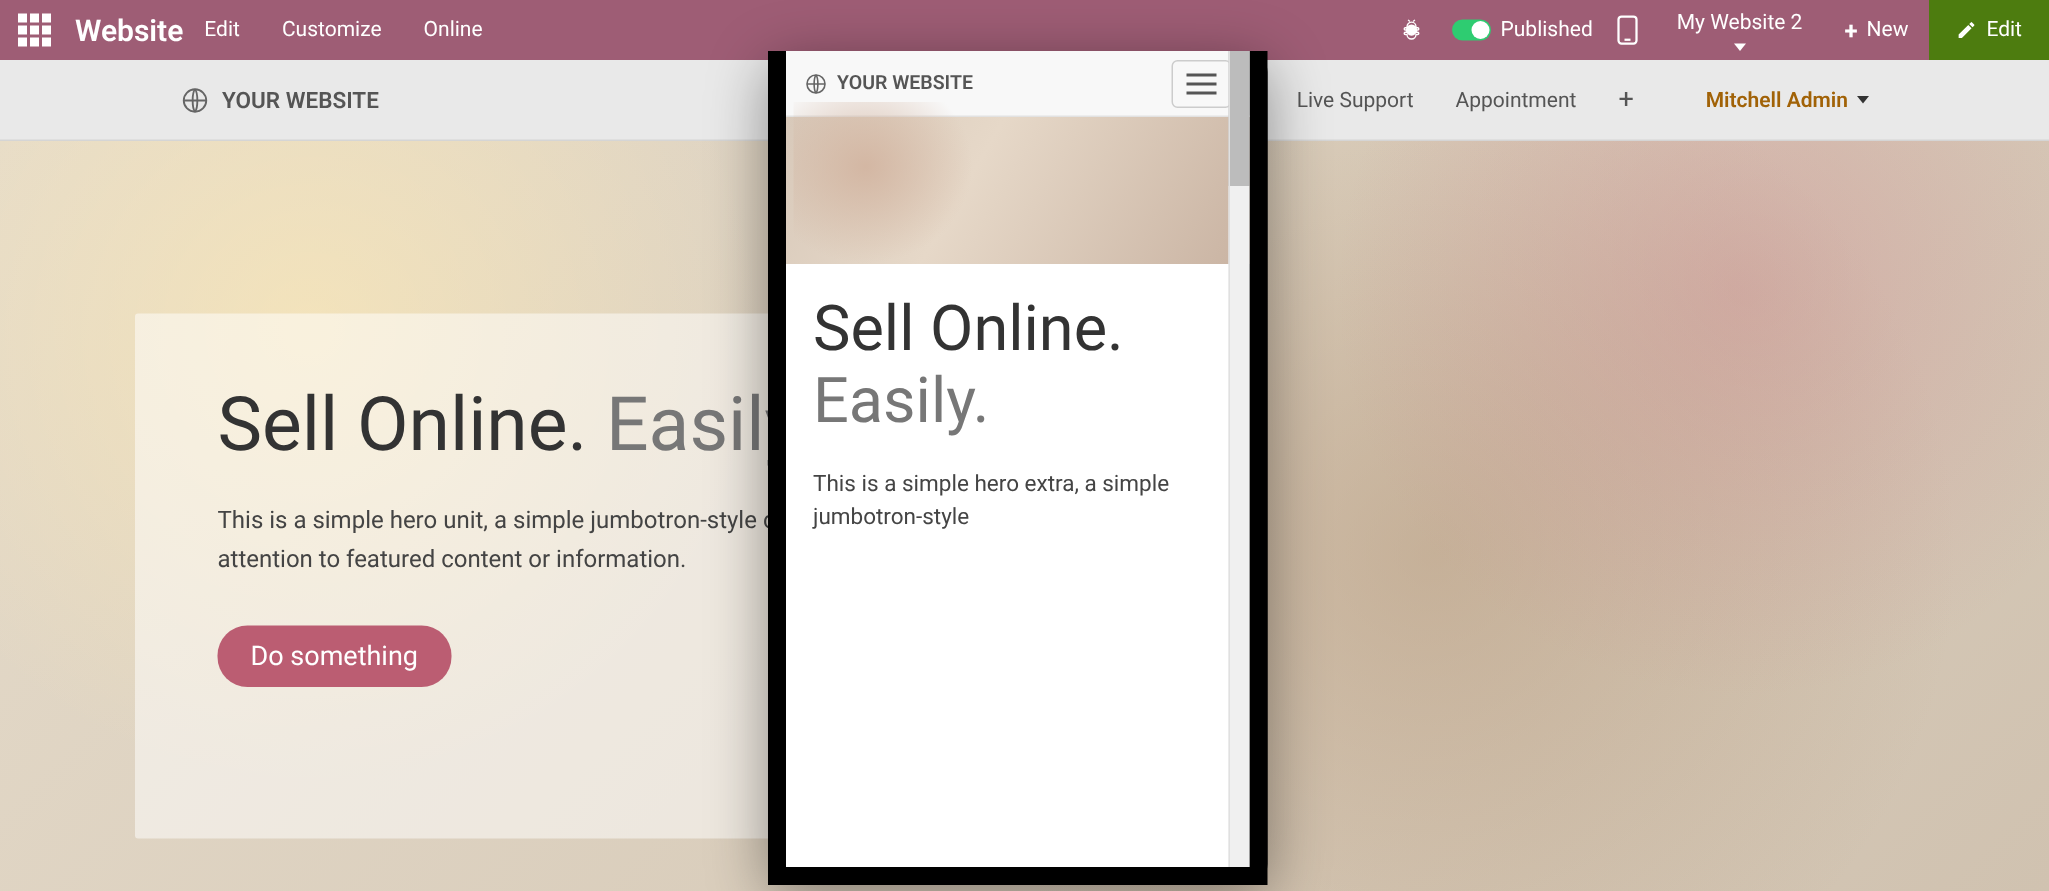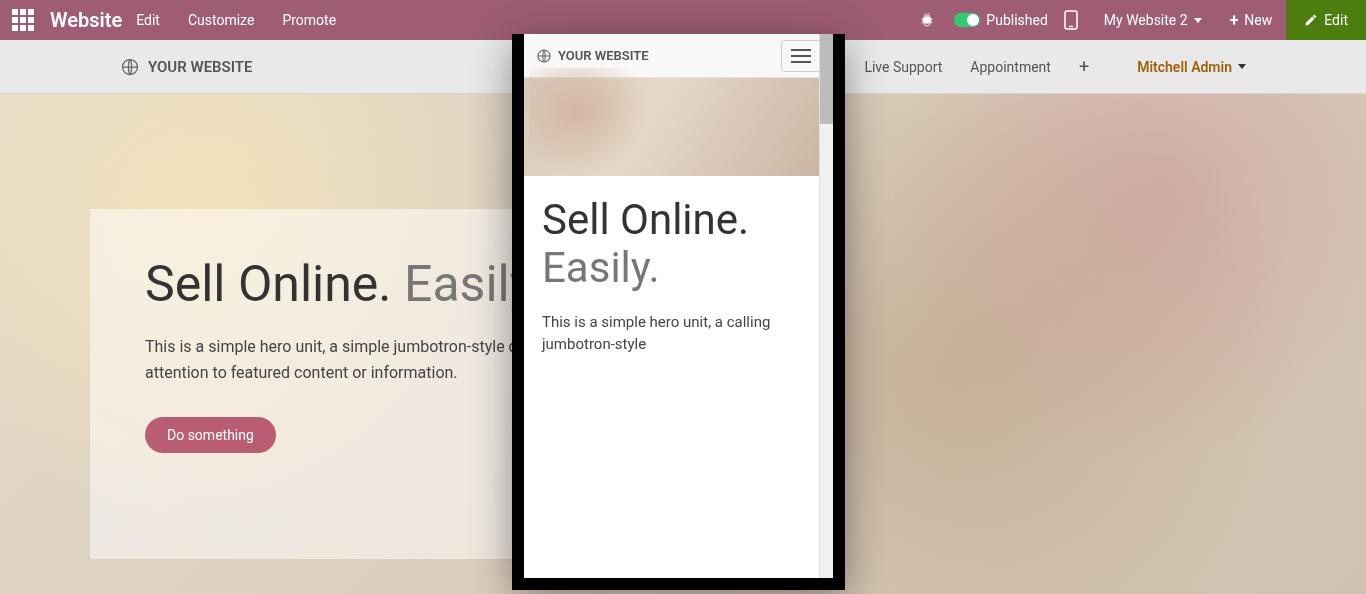--- a/index.html
+++ b/index.html
@@ -10,21 +10,21 @@
 .apps-grid { display: grid; grid-template-columns: repeat(3, 6px); grid-template-rows: repeat(3, 6px); gap: 2px; }
 .apps-grid span { background: #fff; width: 6px; height: 6px; }
 .brand { font-size: 20px; font-weight: 600; margin-left: 12px; }
 .top-link { padding: 0 14px; font-size: 14px; cursor: pointer; }
 .spacer { flex: 1; }
 .bug-icon { margin: 0 12px; cursor: pointer; }
 .toggle { width: 26px; height: 14px; background: #2ecc71; border-radius: 10px; position: relative; margin: 0 6px; cursor: pointer; }
 .toggle::after { content: ""; position: absolute; right: 1px; top: 1px; width: 12px; height: 12px; background: #fff; border-radius: 50%; }
 .pub-label { font-size: 14px; margin-right: 4px; }
 .mob-icon { margin: 0 12px; cursor: pointer; }
-.website-sel { font-size: 14px; margin: 16px 14px; cursor: pointer; display: flex; align-items: center; gap: 6px; }
+.website-sel { font-size: 14px; margin: 16px 14px; cursor: pointer; display: flex; align-items: center; gap: 6px; flex-direction: column; }
 .new-btn { display: flex; align-items: center; gap: 6px; padding: 0 14px; font-size: 14px; cursor: pointer; height: 40px; }
 .edit-btn { background: #4d7c0f; display: flex; align-items: center; gap: 6px; padding: 0 18px; font-size: 14px; cursor: pointer; height: 40px; }
 .plus { font-size: 16px; font-weight: bold; }
 .pencil { width: 14px; height: 14px; }
 
 .subbar { height: 54px; background: #e9e9e9; display: flex; align-items: center; padding: 0 120px; border-bottom: 1px solid #d5d5d5; }
 .logo-area { display: flex; align-items: center; gap: 8px; color: #555; font-weight: 600; font-size: 15px; }
 .globe { width: 20px; height: 20px; }
 .sub-nav { margin-left: auto; display: flex; align-items: center; gap: 28px; color: #555; font-size: 14px; }
 .sub-nav span { cursor: pointer; }
@@ -35,21 +35,21 @@
 .hero-bg { position: absolute; inset: 0; background:
   radial-gradient(circle at 15% 25%, rgba(255,235,180,0.6) 0%, transparent 25%),
   radial-gradient(circle at 85% 20%, rgba(200,120,130,0.35) 0%, transparent 22%),
   radial-gradient(circle at 70% 55%, rgba(180,150,120,0.5) 0%, transparent 35%),
   linear-gradient(135deg, #e5dbca 0%, #d0c2b0 100%);
 }
 .hero-overlay { position: absolute; left: 90px; top: 115px; width: 720px; height: 350px; background: rgba(255,255,255,0.5); padding: 45px 55px; border-radius: 2px; }
 .hero-title { font-size: 50px; font-weight: 400; color: #333; line-height: 1.2; margin-bottom: 20px; }
 .hero-title .light { color: #777; }
 .hero-desc { font-size: 16px; color: #444; line-height: 1.6; margin-bottom: 32px; }
-.hero-btn { background: #bb5d72; color: #fff; border: none; border-radius: 20px; padding: 10px 22px; font-size: 14px; cursor: pointer; }
+.hero-btn { background: #bb5d72; color: #fff; border: none; border-radius: 20px; padding: 10px 22px; font-size: 18px; cursor: pointer; }
 
 .modal { position: absolute; left: 512px; top: 34px; width: 333px; height: 556px; background: #000; border-radius: 14px; box-shadow: 0 8px 40px rgba(0,0,0,0.4); display: flex; flex-direction: column; }
 .modal-head { height: 46px; display: flex; align-items: center; padding: 0 16px; color: #fff; }
 .modal-title { font-size: 18px; }
 .refresh-icon { margin-left: 18px; cursor: pointer; }
 .close-x { margin-left: auto; color: #666; font-size: 20px; cursor: pointer; }
 .modal-body { flex: 1; background: #000; padding: 0 12px 12px 12px; display: flex; }
 .phone-screen { flex: 1; background: #fff; position: relative; overflow: hidden; }
 .phone-scroll { position: absolute; right: 0; top: 0; width: 14px; height: 90px; background: #bcbcbc; border-left: 1px solid #e0e0e0; }
 .phone-scroll-track { position: absolute; right: 0; top: 90px; bottom: 0; width: 14px; background: #f0f0f0; border-left: 1px solid #e0e0e0; }
@@ -81,21 +81,21 @@
         <span></span>
         <span></span>
         <span></span>
         <span></span>
         <span></span>
       </div>
   </div>
   <div class="brand">Website</div>
   <div class="top-link">Edit</div>
   <div class="top-link">Customize</div>
-  <div class="top-link">Promote</div>
+  <div class="top-link">Online</div>
   <div class="spacer"></div>
   <div class="bug-icon">
     <svg width="18" height="18" viewBox="0 0 24 24" fill="#fff">
         <path d="M12 5a4 4 0 0 1 4 4v1h1.5a1 1 0 1 1 0 2H16v2h1.5a1 1 0 1 1 0 2H16a4 4 0 0 1-8 0H6.5a1 1 0 1 1 0-2H8v-2H6.5a1 1 0 1 1 0-2H8V9a4 4 0 0 1 4-4zm-3-2l1.5 1.5M15 3l-1.5 1.5" stroke="#fff" stroke-width="1.2" fill="none"></path>
         <circle cx="12" cy="12" r="5" fill="#fff"></circle>
       </svg>
   </div>
   <div class="toggle"></div>
   <div class="pub-label">Published</div>
   <div class="mob-icon">
@@ -173,19 +173,19 @@
         </div>
       </div>
       <div class="phone-hero-img">
         <div class="phone-hero-hand"></div>
       </div>
       <div class="phone-content">
         <div class="phone-h1">
           <span>Sell Online.</span>
           <span class="light">Easily.</span>
         </div>
-        <div class="phone-desc">This is a simple hero unit, a calling jumbotron-style</div>
+        <div class="phone-desc">This is a simple hero extra, a simple jumbotron-style</div>
       </div>
       <div class="phone-scroll"></div>
       <div class="phone-scroll-track"></div>
     </div>
   </div>
 </div>
 
 </body></html>

